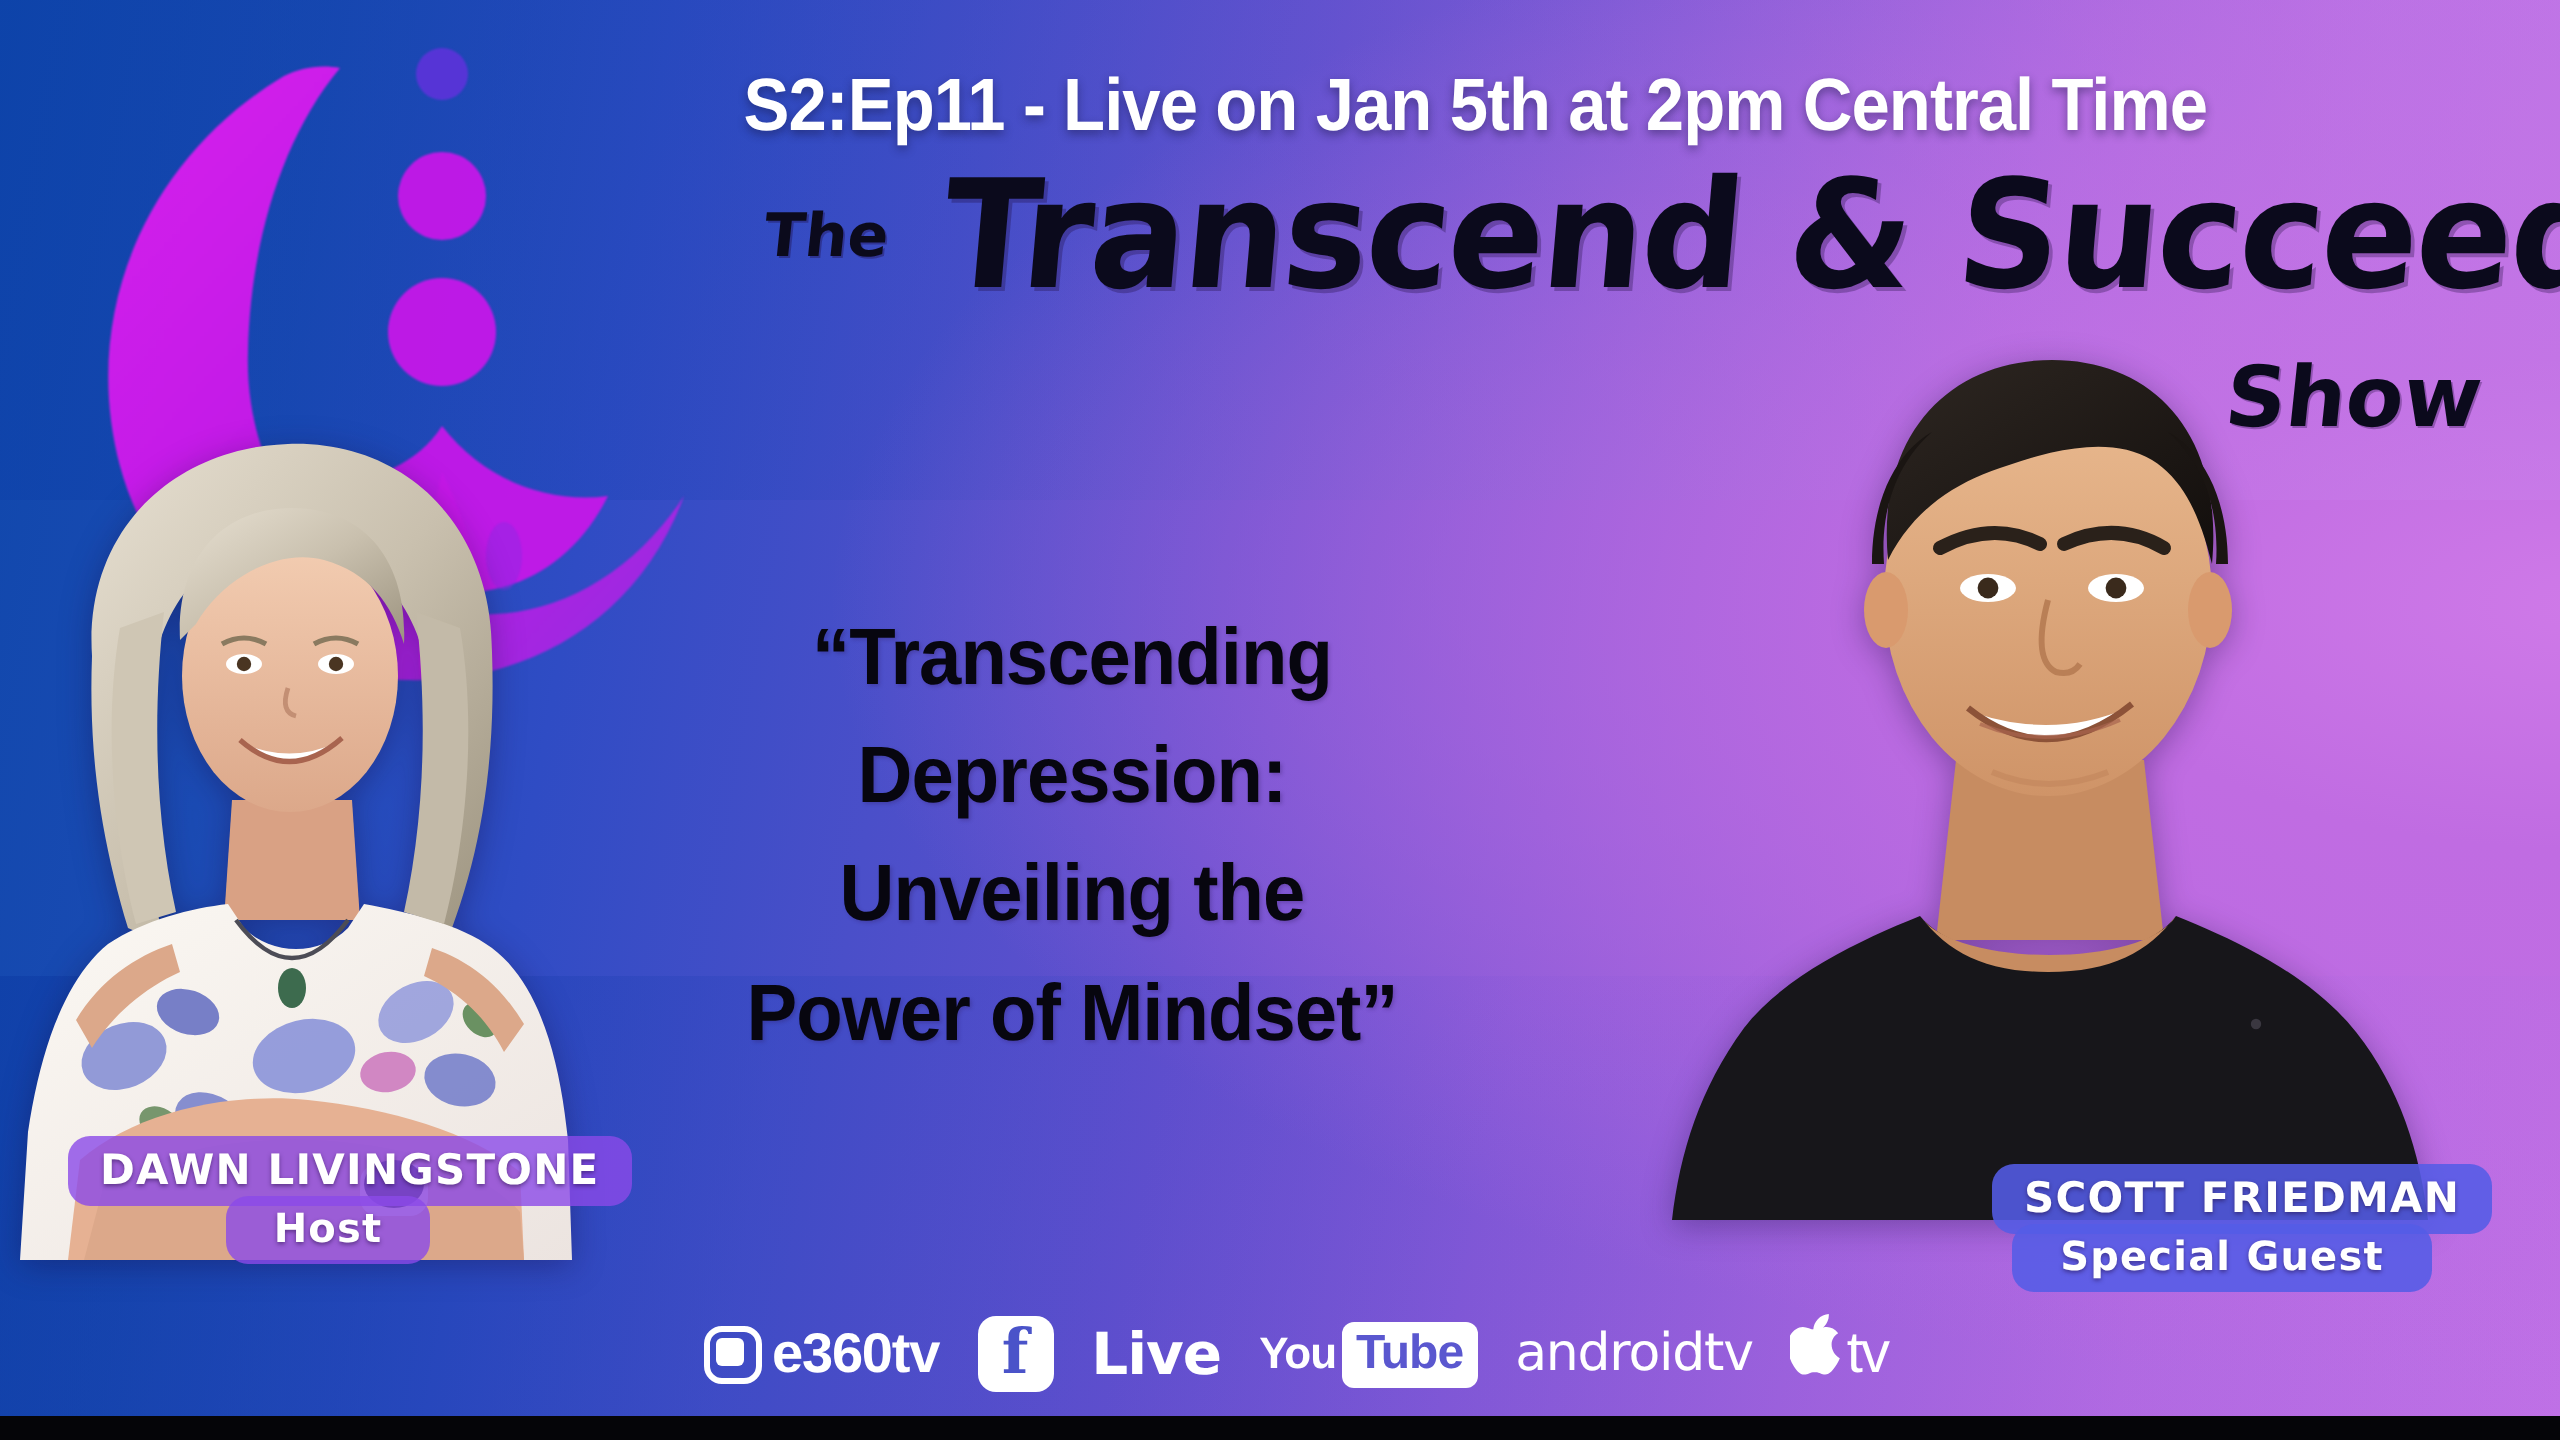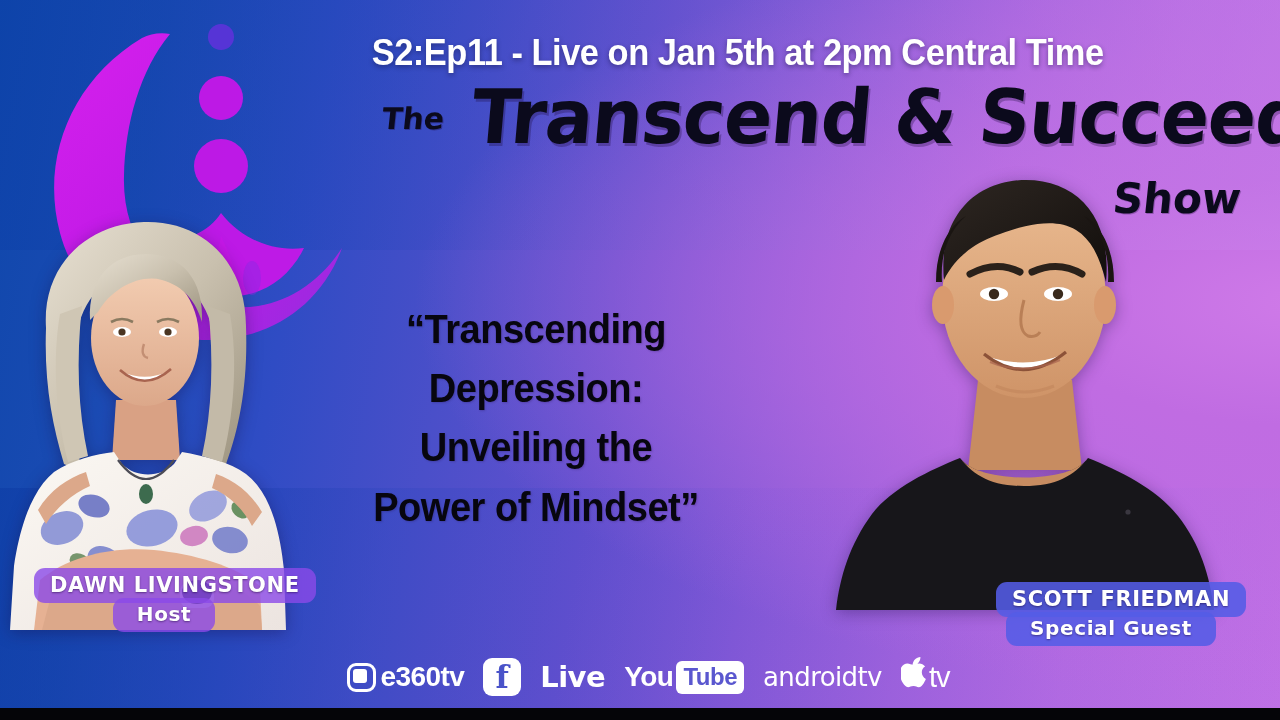--- a/index.html
+++ b/index.html
@@ -211,21 +211,21 @@
   .amz-tv{ font-size:19px; font-weight:bold; opacity:.92; letter-spacing:-.5px; }
 
   
   .roku-text{
     font-size:29px; font-weight:bold; letter-spacing:-.5px;
     font-family:"DejaVu Sans", sans-serif;
   }
 
   
   .yt{ gap:3px; }
-  .yt-you{ font-size:28px; font-weight:bold; letter-spacing:-.5px; }
+  .yt-you{ font-size:22px; font-weight:bold; letter-spacing:-.5px; }
   .yt-tube{
     background:#fff; color:#5a57cf;
     font-size:24px; font-weight:bold;
     padding:2px 7px 3px; border-radius:6px;
     letter-spacing:-.5px;
   }
 
   
   .android-text{
     font-size:26px; letter-spacing:-.6px; font-weight:normal;

